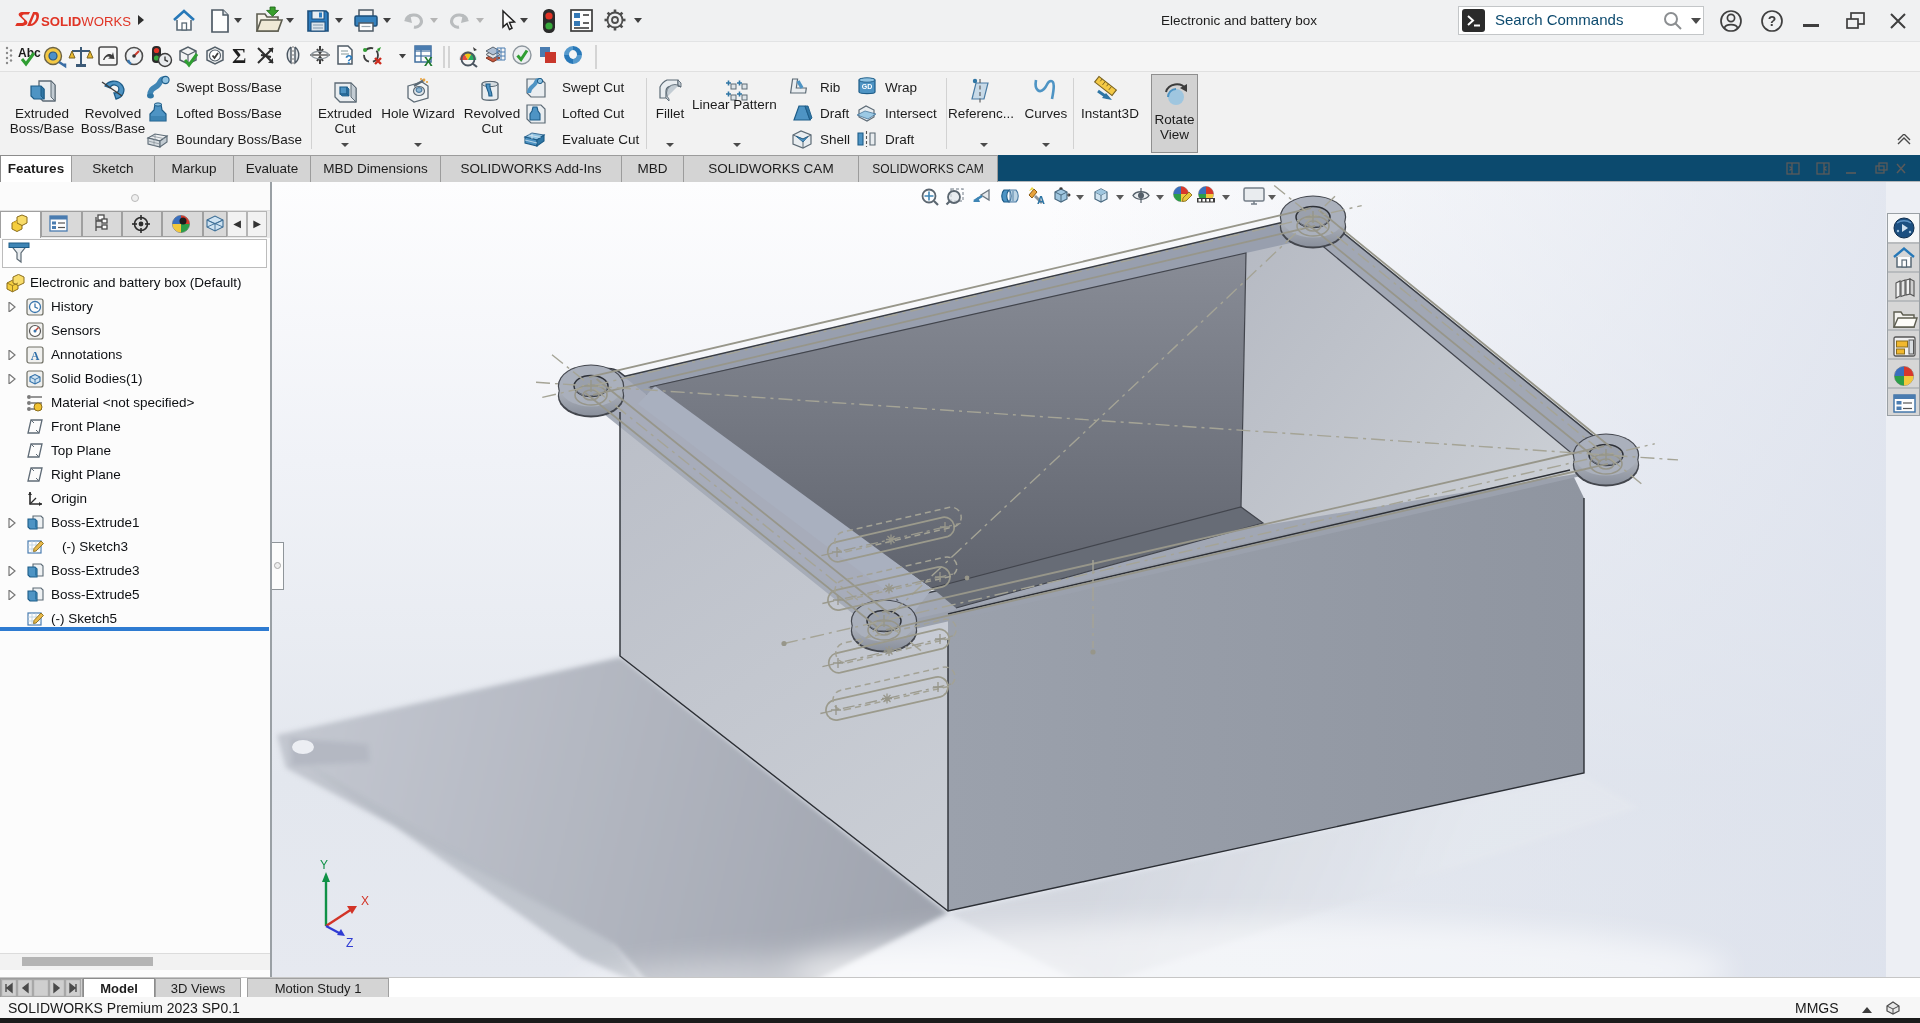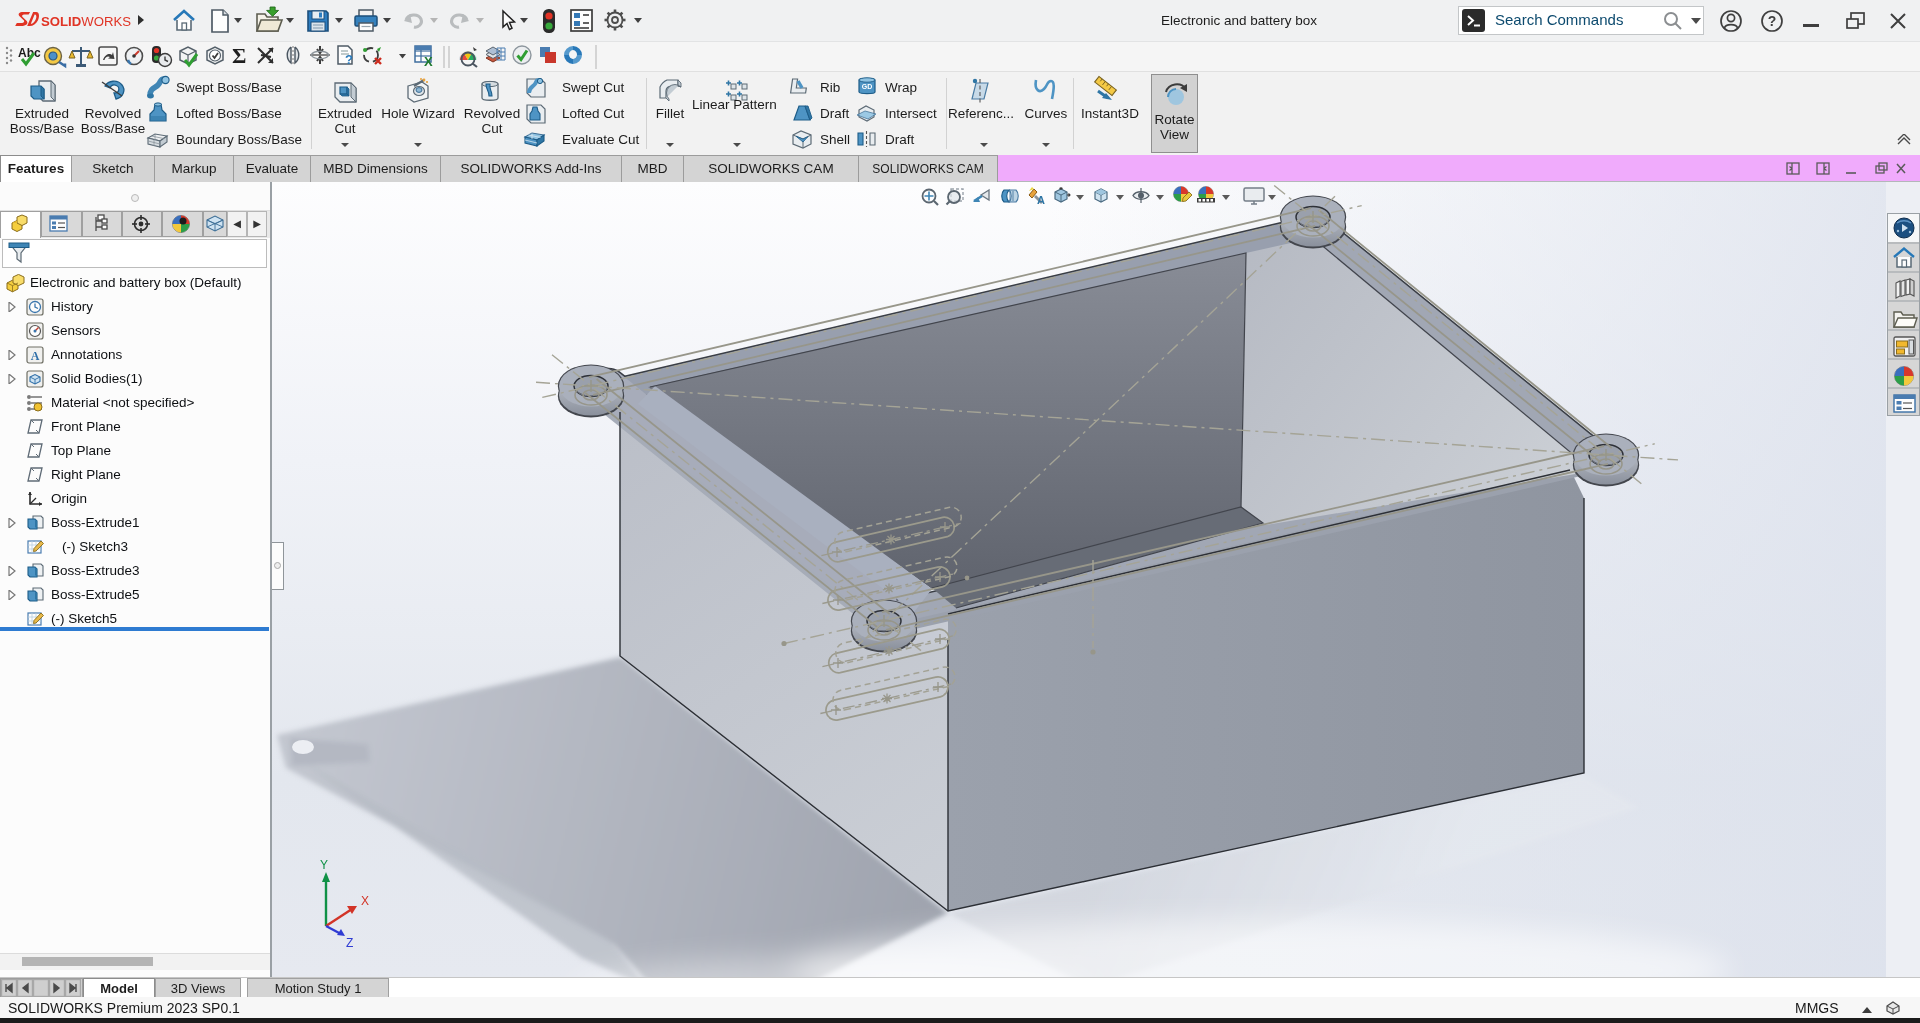--- a/index.html
+++ b/index.html
@@ -1,21 +1,21 @@
 <!DOCTYPE html>
 <html><head>
 <meta charset="utf-8">
 <style>
 *{margin:0;padding:0;box-sizing:border-box;}
 html,body{width:1920px;height:1023px;overflow:hidden;font-family:"Liberation Sans",sans-serif;background:#fff;}
 .abs{position:absolute;}
 #titlebar{position:absolute;left:0;top:0;width:1920px;height:42px;background:#f0f1f2;border-bottom:1px solid #e2e3e4;}
 #toolbar2{position:absolute;left:0;top:42px;width:1920px;height:30px;background:#f5f5f5;border-bottom:1px solid #e0e0e0;}
 #ribbon{position:absolute;left:0;top:72px;width:1920px;height:83px;background:#f2f2f2;}
-#cmtabs{position:absolute;left:0;top:155px;width:1920px;height:27px;background:#f0abfc;border-bottom:1px solid #b4b7ba;}
+#cmtabs{position:absolute;left:0;top:155px;width:1920px;height:27px;background:#0c4a6e;border-bottom:1px solid #b4b7ba;}
 .cmtab{position:absolute;top:0;height:27px;background:#d4d4d4;border:1px solid #9c9c9c;border-bottom:none;color:#1c1c1c;font-size:13.5px;text-align:center;line-height:26px;}
 .cmtab.active{background:#fff;font-weight:bold;border-color:#8c8c8c;}
 #leftpanel{position:absolute;left:0;top:182px;width:272px;height:795px;background:#fcfcfc;border-right:2px solid #9aa0a5;}
 #viewport{position:absolute;left:272px;top:182px;width:1614px;height:795px;}
 #taskpane{position:absolute;left:1886px;top:182px;width:34px;height:795px;}
 #bottomtabs{position:absolute;left:0;top:977px;width:1920px;height:20px;background:#fff;border-top:1px solid #c6c6c6;}
 .btab{position:absolute;top:0;height:20px;background:#d4d4d4;border:1px solid #a0a0a0;color:#1c1c1c;font-size:13px;text-align:center;line-height:19px;}
 #statusbar{position:absolute;left:0;top:997px;width:1920px;height:21px;background:#f7f7f7;color:#1a1a1a;font-size:14px;}
 #blackbar{position:absolute;left:0;top:1018px;width:1920px;height:5px;background:#1b1b1b;}
 .ribsep{position:absolute;top:6px;height:71px;width:1px;background:#d2d2d2;}

